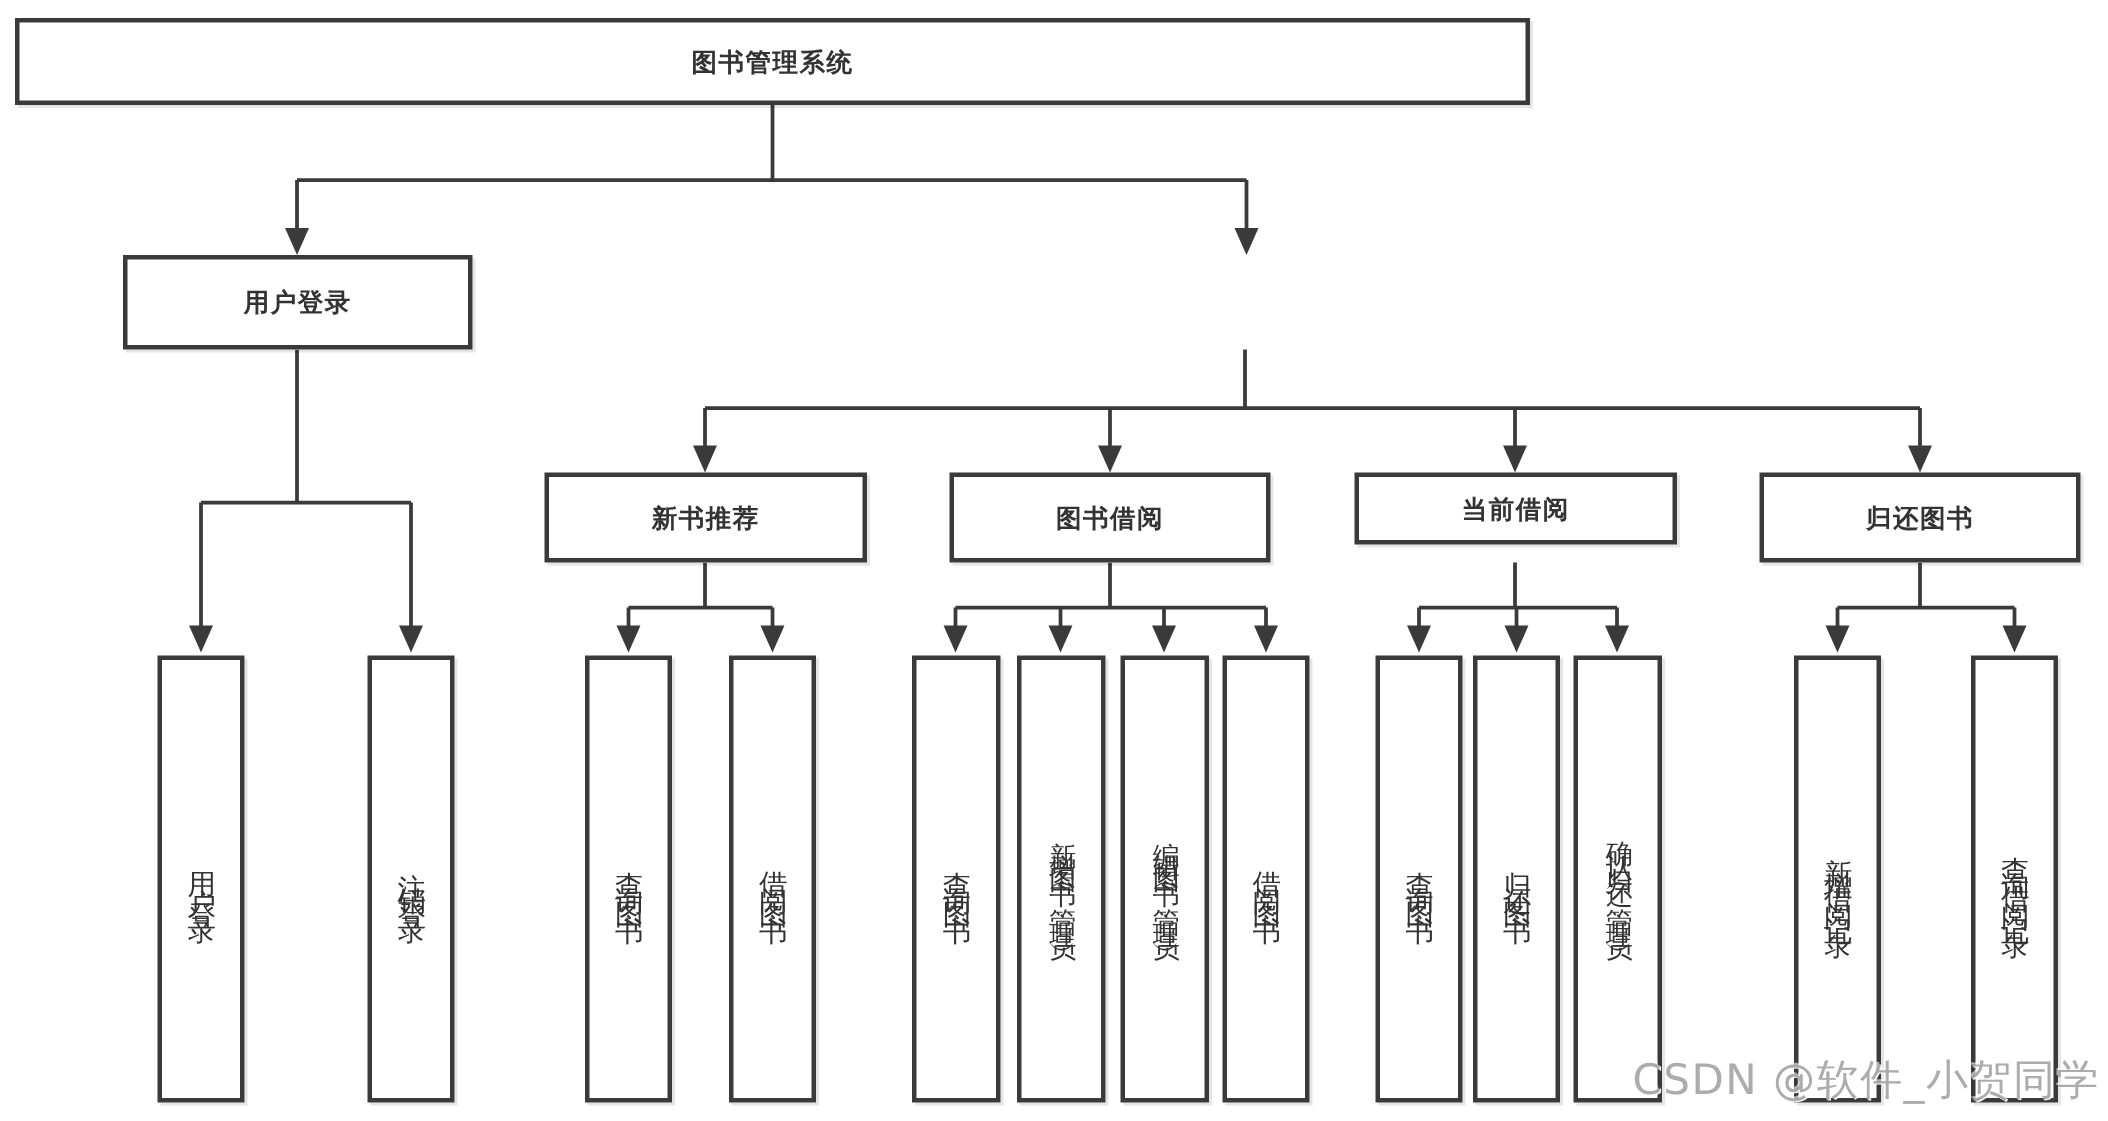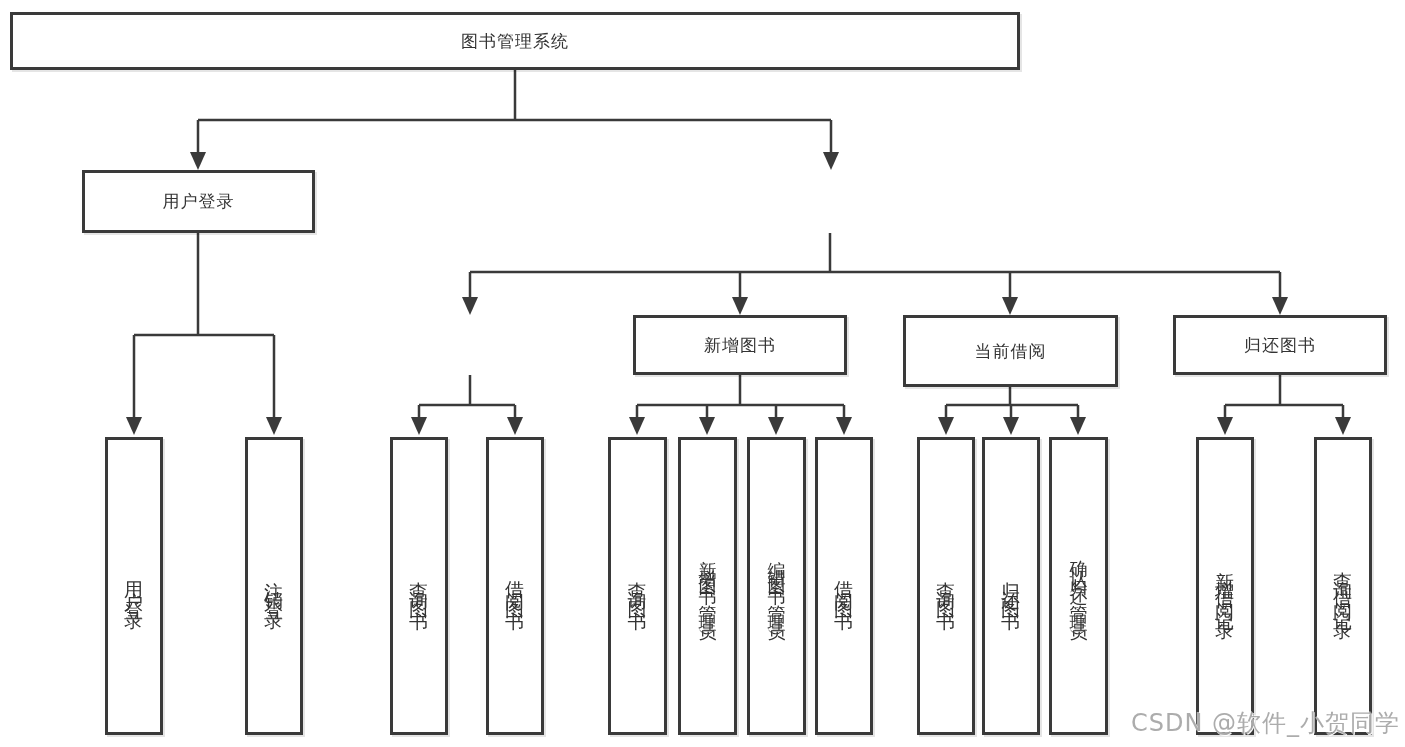--- a/index.html
+++ b/index.html
@@ -4,29 +4,29 @@
 <style>
   html,body{margin:0;padding:0;background:#fff;font-family:"DejaVu Sans","Liberation Sans",sans-serif;}
   .stage{position:relative;width:1405px;height:747px;background:#fff;overflow:hidden;}
   .connectors{position:absolute;left:0;top:0;z-index:1;}
   .box{
     position:absolute;box-sizing:border-box;z-index:2;
     background:#fff;border:3px solid #3a3a3a;
     display:flex;align-items:center;justify-content:center;
     color:#333;box-shadow:2px 2px 0 rgba(0,0,0,0.10);
   }
-  .hbox{font-size:17px;letter-spacing:1px;font-weight:400;}
+  .hbox{font-size:17px;letter-spacing:1px;font-weight:700;}
   .vbox span{
     writing-mode:vertical-rl;text-orientation:mixed;
     font-size:19px;line-height:1;letter-spacing:10px;color:#333;
   }
   .vbox.long span{letter-spacing:9px;font-size:18px;}
   .watermark{
     position:absolute;right:5px;bottom:8px;z-index:5;
-    font-size:24px;color:rgba(168,168,168,0.95);letter-spacing:1px;
+    font-size:28px;color:rgba(168,168,168,0.95);letter-spacing:1px;
     text-shadow:1px 1px 0 rgba(255,255,255,0.95), -1px -1px 0 rgba(255,255,255,0.6);
   }
 </style>
 </head>
 <body>
 
 <div class="stage">
 
   <svg class="connectors" width="1405" height="747" viewBox="0 0 1405 747">
     <g stroke="#3a3a3a" stroke-width="2.5" fill="none">
@@ -65,22 +65,23 @@
       <polygon points="1070,417 1086,417 1078,435"></polygon>
       <polygon points="1217,417 1233,417 1225,435"></polygon>
       <polygon points="1335,417 1351,417 1343,435"></polygon>
     </g>
   </svg>
 
   <div class="box hbox" style="left:10px;top:12px;width:1010px;height:58px">图书管理系统</div>
 
   <div class="box hbox" style="left:82px;top:170px;width:233px;height:63px">用户登录</div>
 
-  <div class="box hbox" style="left:633px;top:315px;width:214px;height:60px">新增图书</div>
-  <div class="box hbox" style="left:903px;top:315px;width:215px;height:72px">当前借阅</div>
+  <div class="box hbox" style="left:363px;top:315px;width:215px;height:60px">新书推荐</div>
+  <div class="box hbox" style="left:633px;top:315px;width:214px;height:60px">图书借阅</div>
+  <div class="box hbox" style="left:903px;top:315px;width:215px;height:48px">当前借阅</div>
   <div class="box hbox" style="left:1173px;top:315px;width:214px;height:60px">归还图书</div>
 
   <div class="box vbox" style="left:105px;top:437px;width:58px;height:298px">
     <span>用户登录</span>
   </div>
   <div class="box vbox" style="left:245px;top:437px;width:58px;height:298px">
     <span>注销登录</span>
   </div>
 
   <div class="box vbox" style="left:390px;top:437px;width:58px;height:298px">

